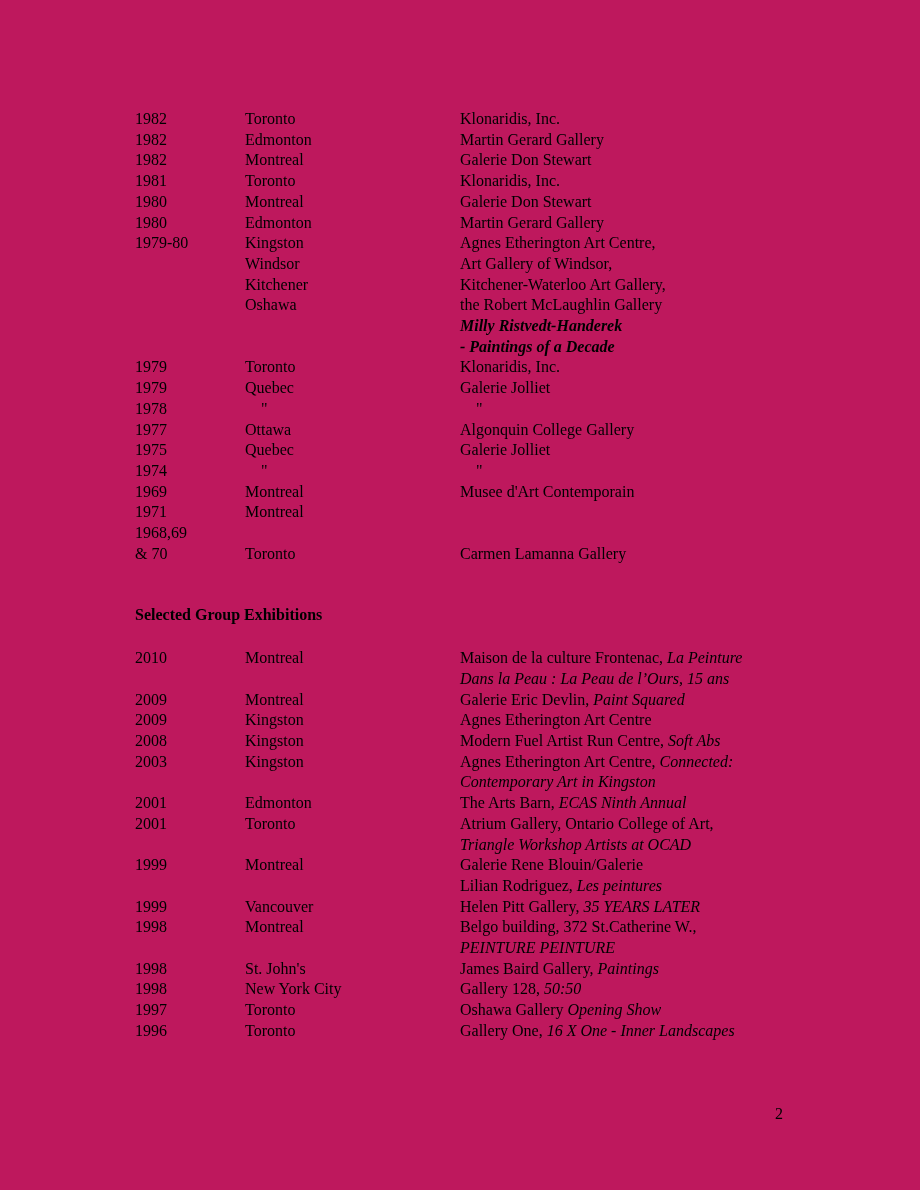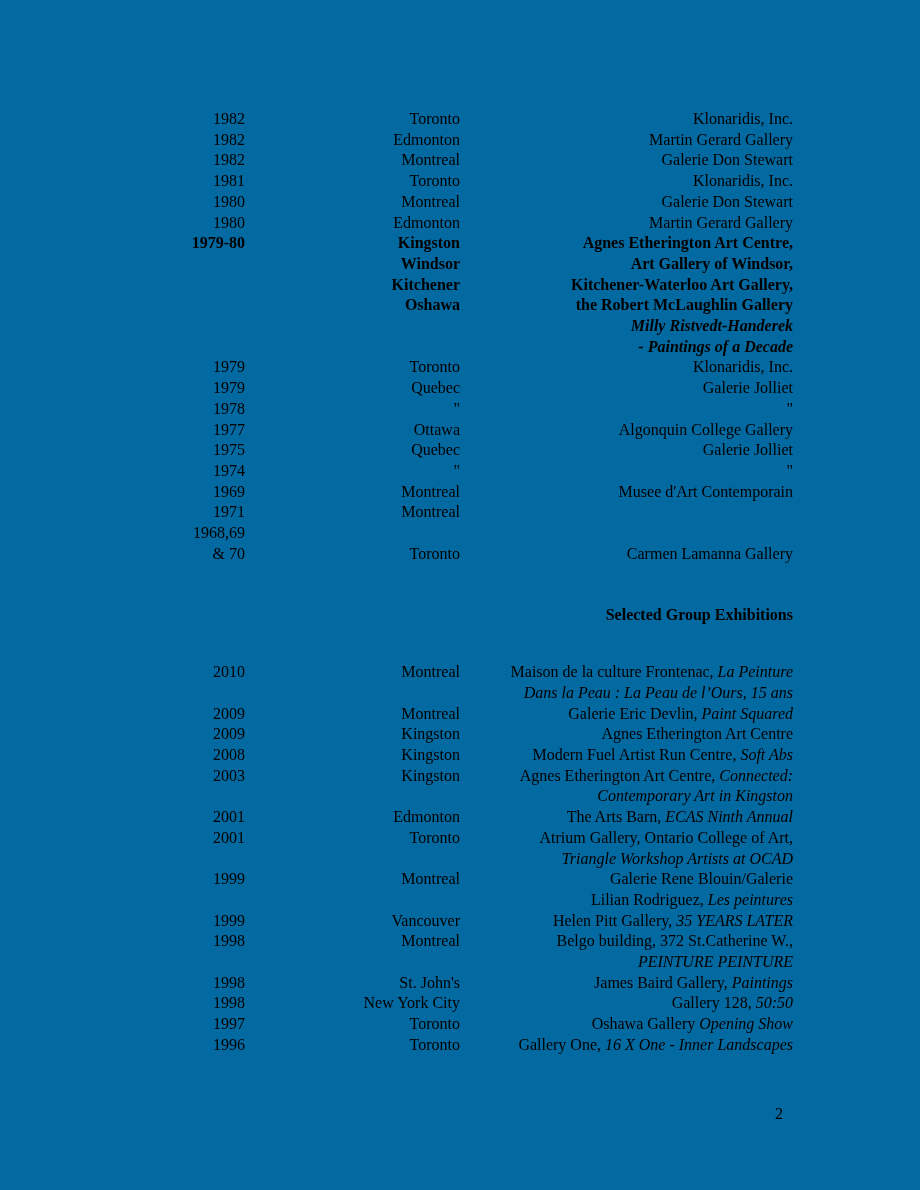--- a/index.html
+++ b/index.html
@@ -6,39 +6,39 @@
   html, body { background: #ffffff; }
   body {
     width: 920px; height: 1190px;
     position: relative;
     overflow: hidden;
     font-family: "Liberation Serif", serif;
     font-size: 16px;
     line-height: 20.7px;
     color: #000000;
   }
-  .page { position: absolute; inset: 0; background: #0369a1; text-align: right; }
+  .page { position: absolute; inset: 0; background: #be185d; }
   .content { position: absolute; left: 135px; top: 109px; width: 658px; }
   .row { display: flex; align-items: flex-start; }
   .col { flex: none; }
   .col-year  { width: 110px; }
   .col-city  { width: 215px; }
   .col-venue { width: 333px; }
   .line { min-height: 20.7px; white-space: pre-wrap; }
   .s-n  { font-weight: normal; font-style: normal; }
-  .s-b  { font-weight: bold; }
+  .s-b  { font-weight: normal; }
   .s-i  { font-style: italic; }
   .s-bi { font-weight: bold; font-style: italic; }
   .s-dit { padding-left: 16px; }
   .heading {
     font-weight: bold;
     font-size: 16px;
     line-height: 20.7px;
     margin-top: 41px;
-    margin-bottom: 36px;
+    margin-bottom: 22px;
   }
   .page-number { position: absolute; left: 775px; top: 1104px; }
 </style>
 </head>
 <body>
 
 <div class="page">
   <div class="content">
     <div id="solo-rows">
         <div class="row">

